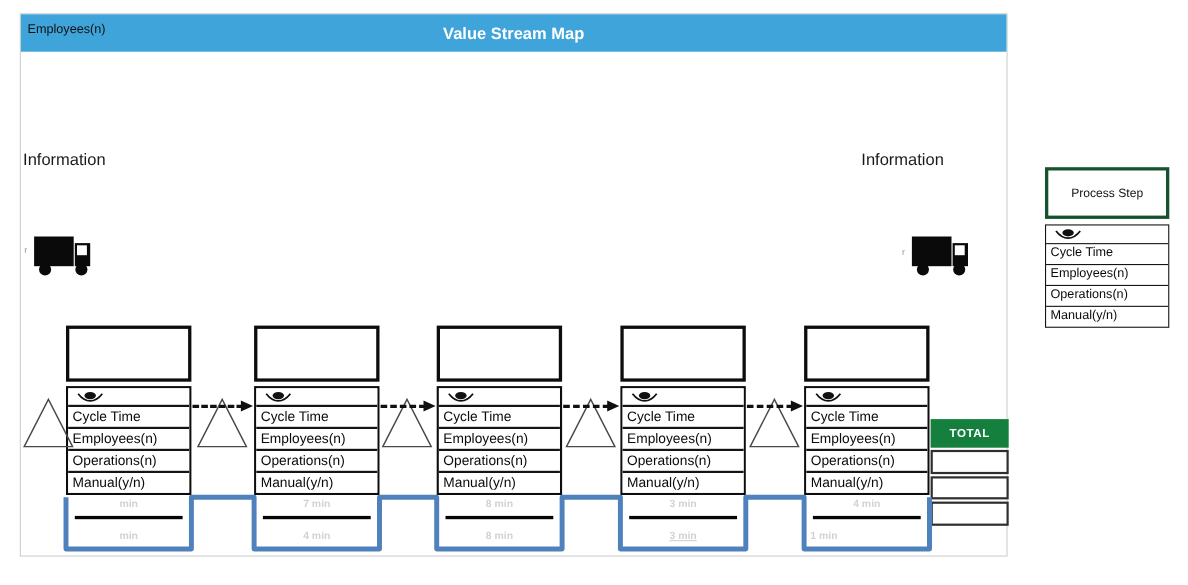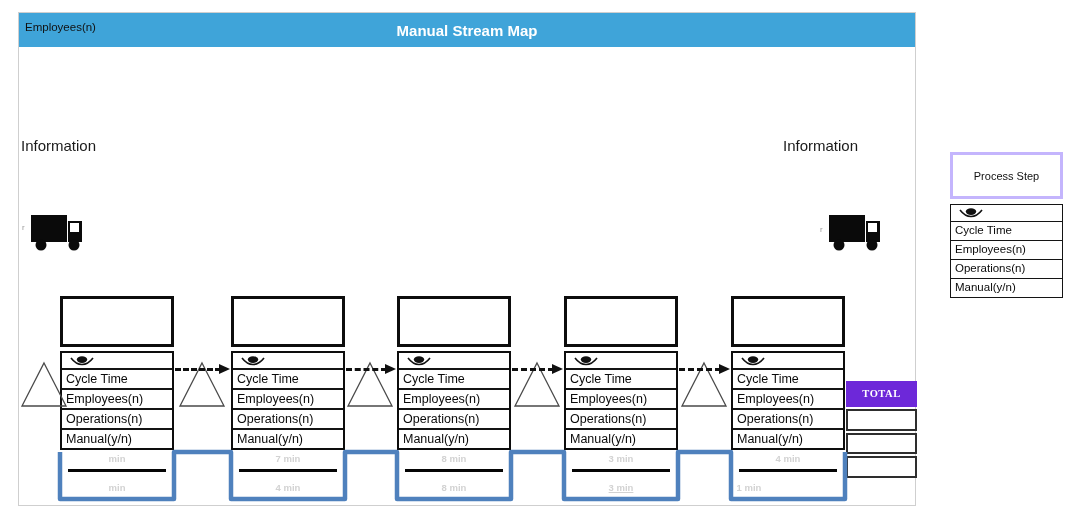--- a/index.html
+++ b/index.html
@@ -33,50 +33,50 @@
   .ptable .eye-row { height:15px; border-top:none; display:flex; align-items:center; padding-left:7px; }
 
   .triangle { position:absolute; }
 
   .dash-arrow { position:absolute; height:12px; }
   .dash-arrow .line { position:absolute; left:0; right:9px; top:4px; border-top:3px dashed #101010; }
   .dash-arrow .head { position:absolute; right:0; top:0; width:0; height:0;
                       border-left:11px solid #101010; border-top:5.5px solid transparent;
                       border-bottom:5.5px solid transparent; }
 
-  .total-header { position:absolute; background:#6d28d9; color:#fff; font-weight:bold;
-                  font-size:10.5px; text-align:center; line-height:26px; letter-spacing:.5px;font-family:Liberation Serif, serif; }
+  .total-header { position:absolute; background:#15803d; color:#fff; font-weight:bold;
+                  font-size:10.5px; text-align:center; line-height:26px; letter-spacing:.5px; }
   .total-cell { position:absolute; background:#fff; border:2px solid #2e2e2e; }
 
   #timeline-svg { position:absolute; left:0; top:425px; }
   .tl-line { position:absolute; height:3px; background:#050505; }
   .tl-val { position:absolute; text-align:center; font-size:9.5px; font-weight:bold;
             color:#d2d2d2; text-shadow:1px 1px 1px rgba(255,255,255,.95), -1px -1px 0 rgba(255,255,255,.6);
             height:13px; line-height:13px; }
 
   
   .legend-box { position:absolute; left:950px; top:152px; width:113px; height:47px;
-                border:3px solid #c4b5fd; background:#fff; display:flex; align-items:center;
+                border:3px solid #14532d; background:#fff; display:flex; align-items:center;
                 justify-content:center; font-size:11px; color:#111; }
   .legend-table { position:absolute; left:950px; top:204px; width:113px;
                   border:1.5px solid #141414; background:#fff; }
   .legend-table .row { border-top:1.5px solid #141414; height:19px; line-height:17px;
                        font-size:11.5px; padding-left:4px; color:#0a0a0a; white-space:nowrap; }
   .legend-table .eye-row { height:16px; border-top:none; display:flex; align-items:center; padding-left:7px; }
 </style>
 </head>
 <body>
 
 <div id="stage">
 
   <div class="canvas">
 
     <div class="header-bar" style="background: rgb(63, 164, 217);">
       <span class="header-left">Employees(n)</span>
-      <span class="header-title">Manual Stream Map</span>
+      <span class="header-title">Value Stream Map</span>
     </div>
 
 
 
     <div class="info-label" style="left:2px;  top:124px;">Information</div>
     <div class="info-label" style="left:764px; top:124px;">Information</div>
 
     <span class="truck-mark" style="left:3px; top:210px;">r</span>
     <div class="truck" style="left:10px; top:195px;">
       <svg width="60" height="46" viewBox="0 0 60 46">

